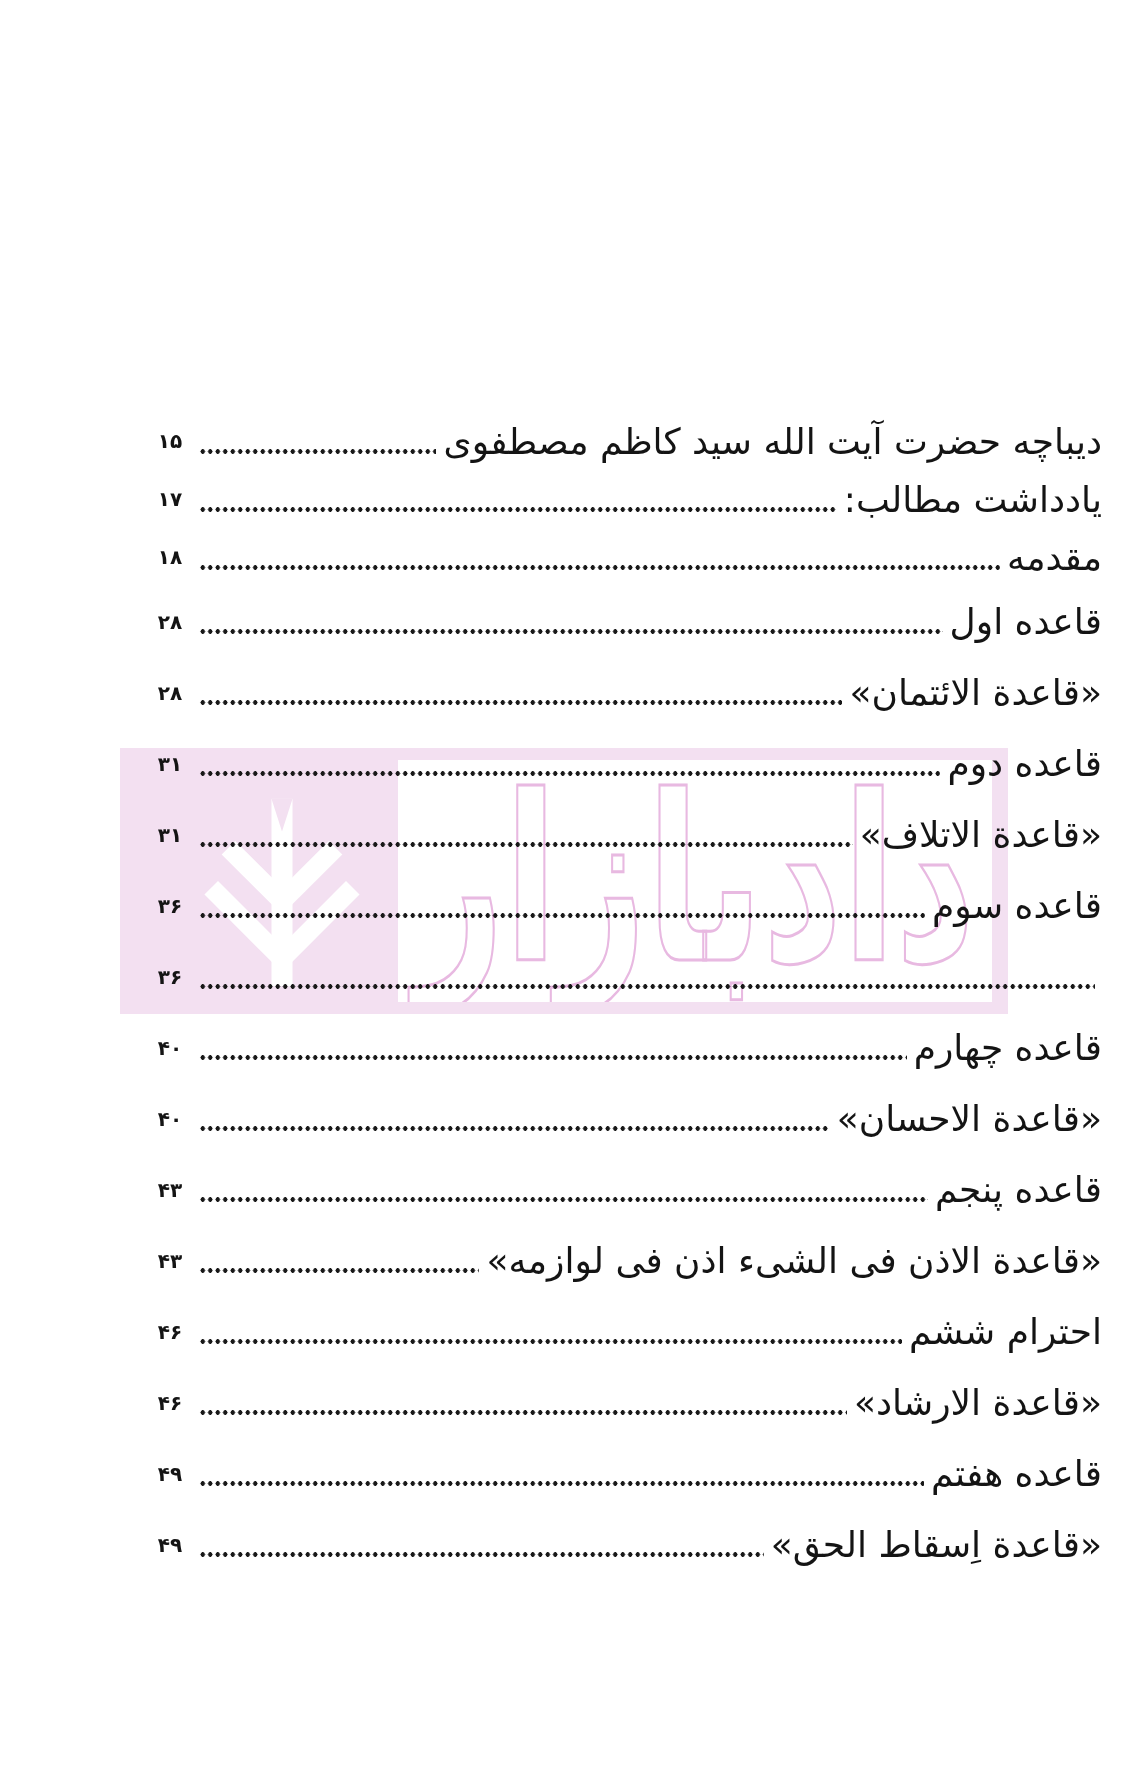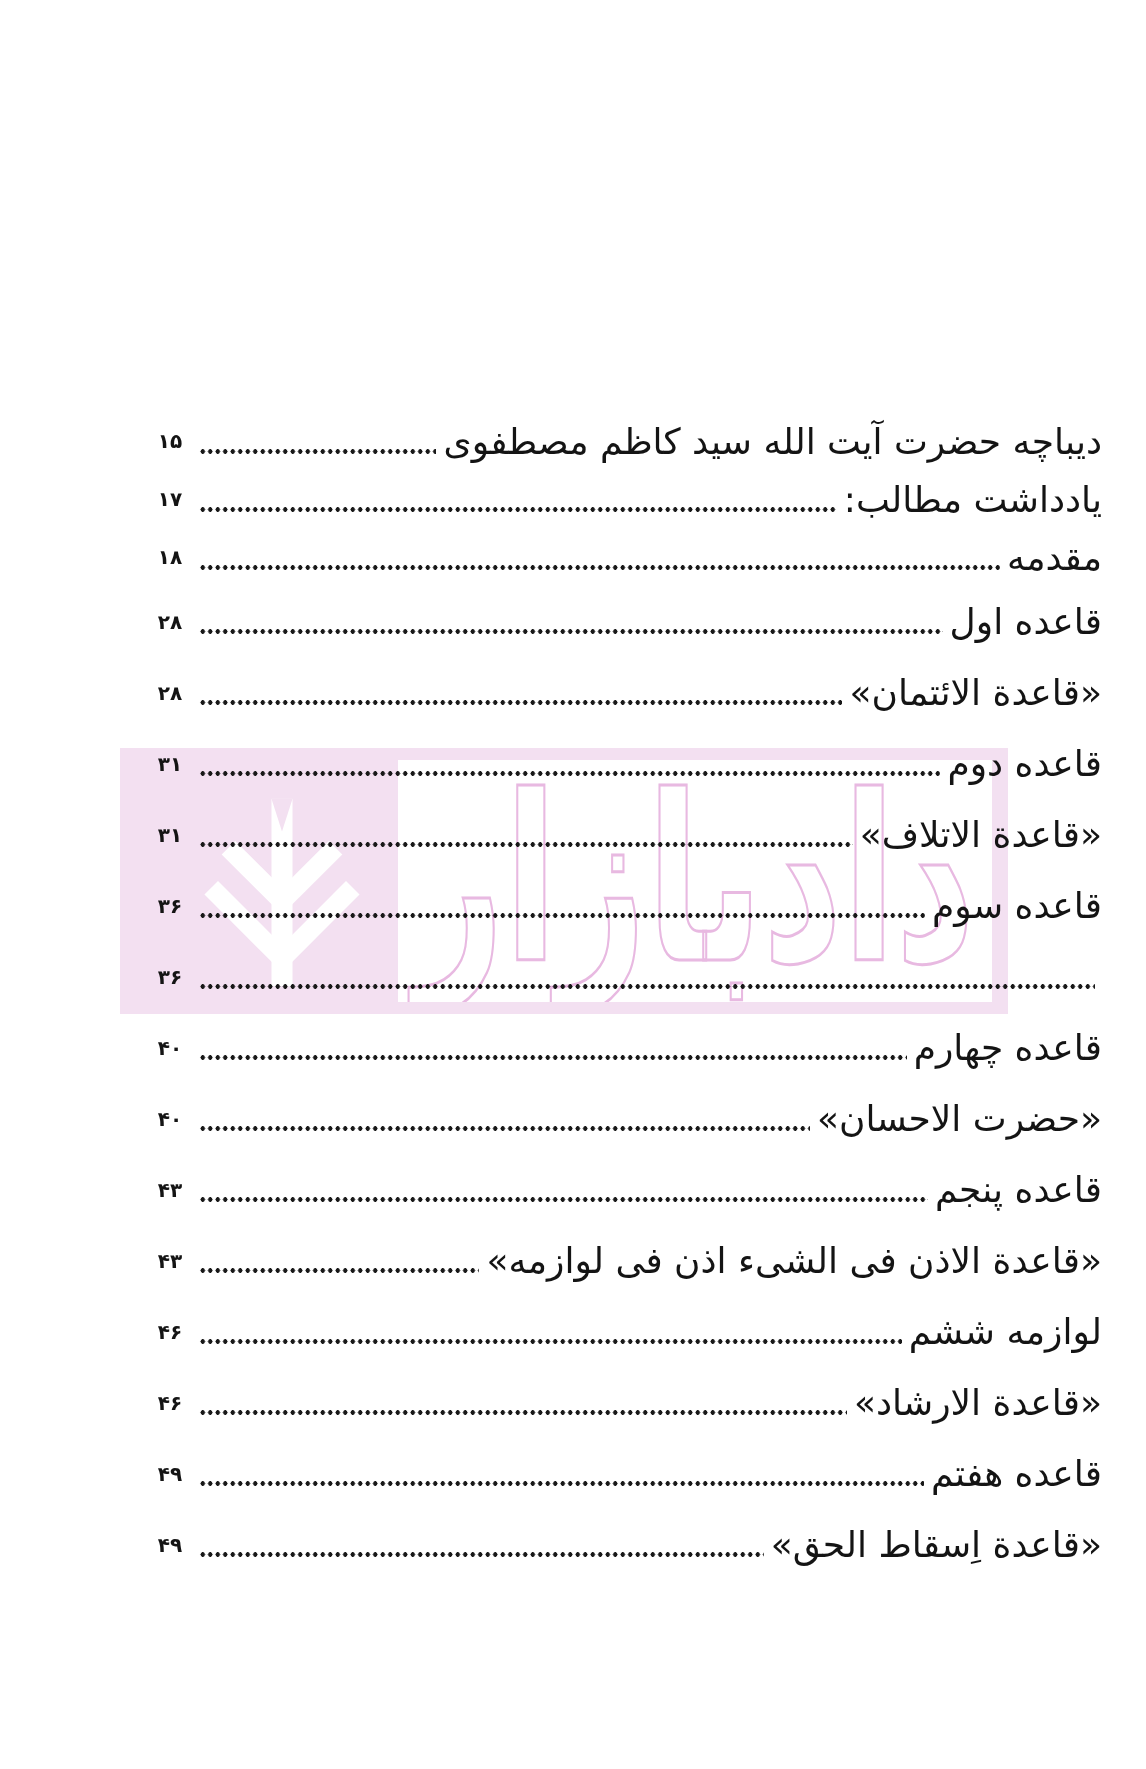--- a/index.html
+++ b/index.html
@@ -166,36 +166,36 @@
       <div class="toc-row">
         <span class="toc-leader"></span>
         <span class="toc-page">۳۶</span>
       </div>
       <div class="toc-row">
         <span class="toc-label">قاعده چهارم</span>
         <span class="toc-leader"></span>
         <span class="toc-page">۴۰</span>
       </div>
       <div class="toc-row">
-        <span class="toc-label">«حضرت الاحسان»</span>
+        <span class="toc-label">«قاعدة الاحسان»</span>
         <span class="toc-leader"></span>
         <span class="toc-page">۴۰</span>
       </div>
       <div class="toc-row">
         <span class="toc-label">قاعده پنجم</span>
         <span class="toc-leader"></span>
         <span class="toc-page">۴۳</span>
       </div>
       <div class="toc-row">
         <span class="toc-label">«قاعدة الاذن فی الشیء اذن فی لوازمه»</span>
         <span class="toc-leader"></span>
         <span class="toc-page">۴۳</span>
       </div>
       <div class="toc-row">
-        <span class="toc-label">لوازمه ششم</span>
+        <span class="toc-label">احترام ششم</span>
         <span class="toc-leader"></span>
         <span class="toc-page">۴۶</span>
       </div>
       <div class="toc-row">
         <span class="toc-label">«قاعدة الارشاد»</span>
         <span class="toc-leader"></span>
         <span class="toc-page">۴۶</span>
       </div>
       <div class="toc-row">
         <span class="toc-label">قاعده هفتم</span>

